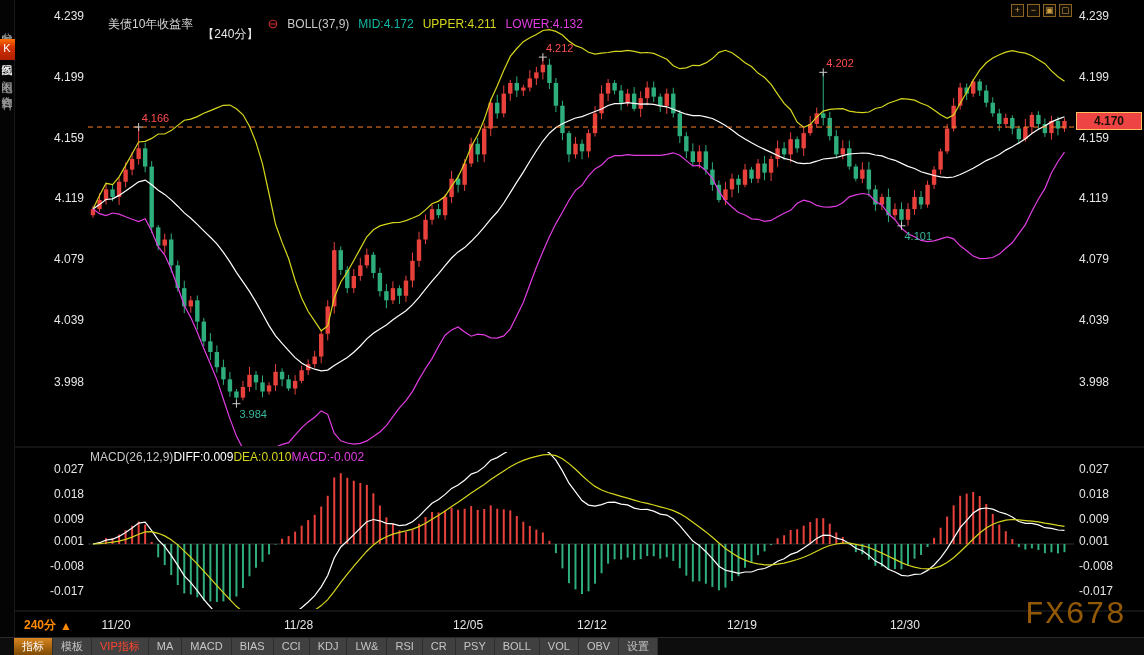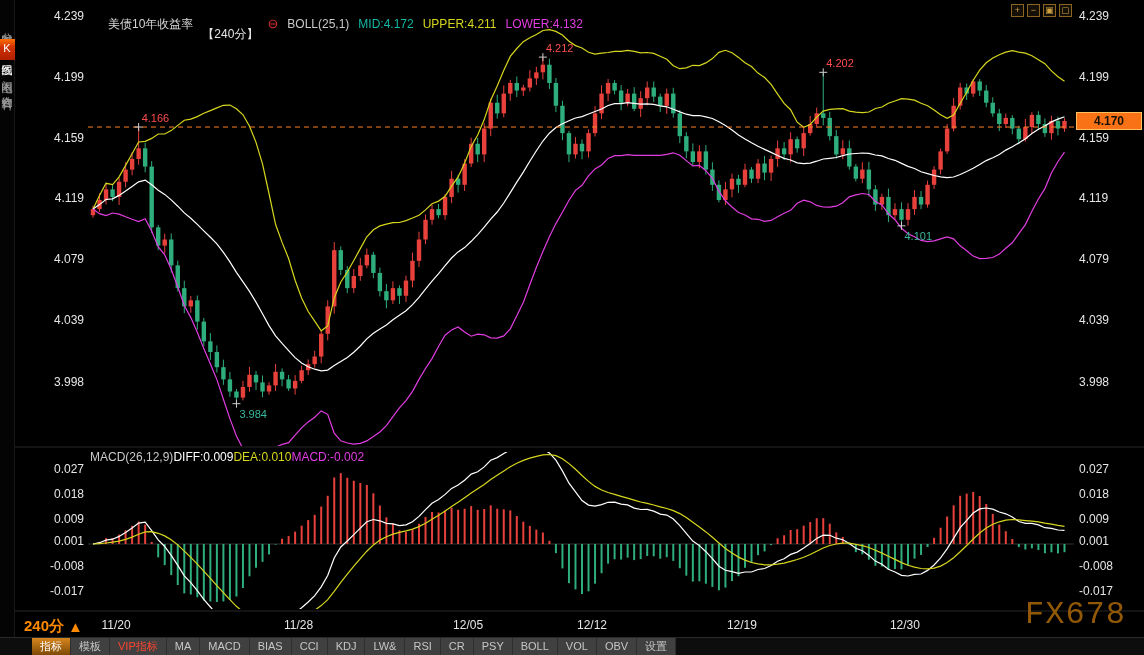--- a/index.html
+++ b/index.html
@@ -31,32 +31,32 @@
          font-size:9px;line-height:10px;text-align:center;cursor:pointer;}
 
   .macd-header{position:absolute;left:90px;top:450px;z-index:2;display:flex;gap:0;
                font-size:12px;white-space:nowrap;}
   .mh-title{color:#c9c9c9;}
   .mh-diff{color:#ffffff;}
   .mh-dea{color:#d6d61f;}
   .mh-macd{color:#e13de1;}
 
   .price-tag{position:absolute;left:1076px;top:112px;z-index:2;width:64px;height:16px;
-             line-height:16px;background:#f97316;border:1px solid #ffbf60;color:#151005;
+             line-height:16px;background:#ef4444;border:1px solid #ffbf60;color:#151005;
              font-size:12px;font-weight:700;text-align:center;}
 
-  .tf-label{position:absolute;left:24px;top:617px;z-index:2;color:#ff8a00;font-size:15px;
+  .tf-label{position:absolute;left:24px;top:617px;z-index:2;color:#ff8a00;font-size:12px;
             font-weight:700;cursor:pointer;display:flex;gap:4px;align-items:center;}
 
   .watermark{position:absolute;right:18px;bottom:22px;z-index:2;
              font-family:Liberation Mono, monospace;font-size:32px;color:#a16207;
              letter-spacing:1px;opacity:.9;}
 
   .toolbar{position:absolute;left:0;right:0;bottom:0;height:17px;background:#0d0d0d;
-           border-top:1px solid #2a2a2a;display:flex;padding-left:32px;z-index:4;}
+           border-top:1px solid #2a2a2a;display:flex;padding-left:14px;z-index:4;}
   .tb-btn{padding:0 8px;font-size:11px;line-height:16px;color:#c6c6c6;background:#404040;
           border-right:1px solid #2e2e2e;cursor:pointer;white-space:nowrap;}
   .tb-btn.active{background:linear-gradient(180deg,#d8851e,#7d4a05);color:#fff;}
   .tb-btn.vip{color:#ff4530;}
 </style>
 </head>
 <body>
 
 <div class="app">
 
@@ -584,21 +584,21 @@
       <div class="side-item">分时图</div>
       <div class="side-item active">K线图</div>
       <div class="side-item">闪电图</div>
       <div class="side-item">合约资料</div>
     </div>
 
   <div class="main-header">
     <span class="hdr-symbol">美债10年收益率</span>
     <span class="hdr-tf">【240分】</span>
     <span class="hdr-collapse">⊖</span>
-    <span class="hdr-boll">BOLL(25,1)</span>
+    <span class="hdr-boll">BOLL(37,9)</span>
     <span class="hdr-mid">MID:4.172</span>
     <span class="hdr-upper">UPPER:4.211</span>
     <span class="hdr-lower">LOWER:4.132</span>
   </div>
 
   <div class="corner-tools" id="corner-tools">
       <div class="ctool">+</div>
       <div class="ctool">−</div>
       <div class="ctool">▣</div>
       <div class="ctool">▢</div>

